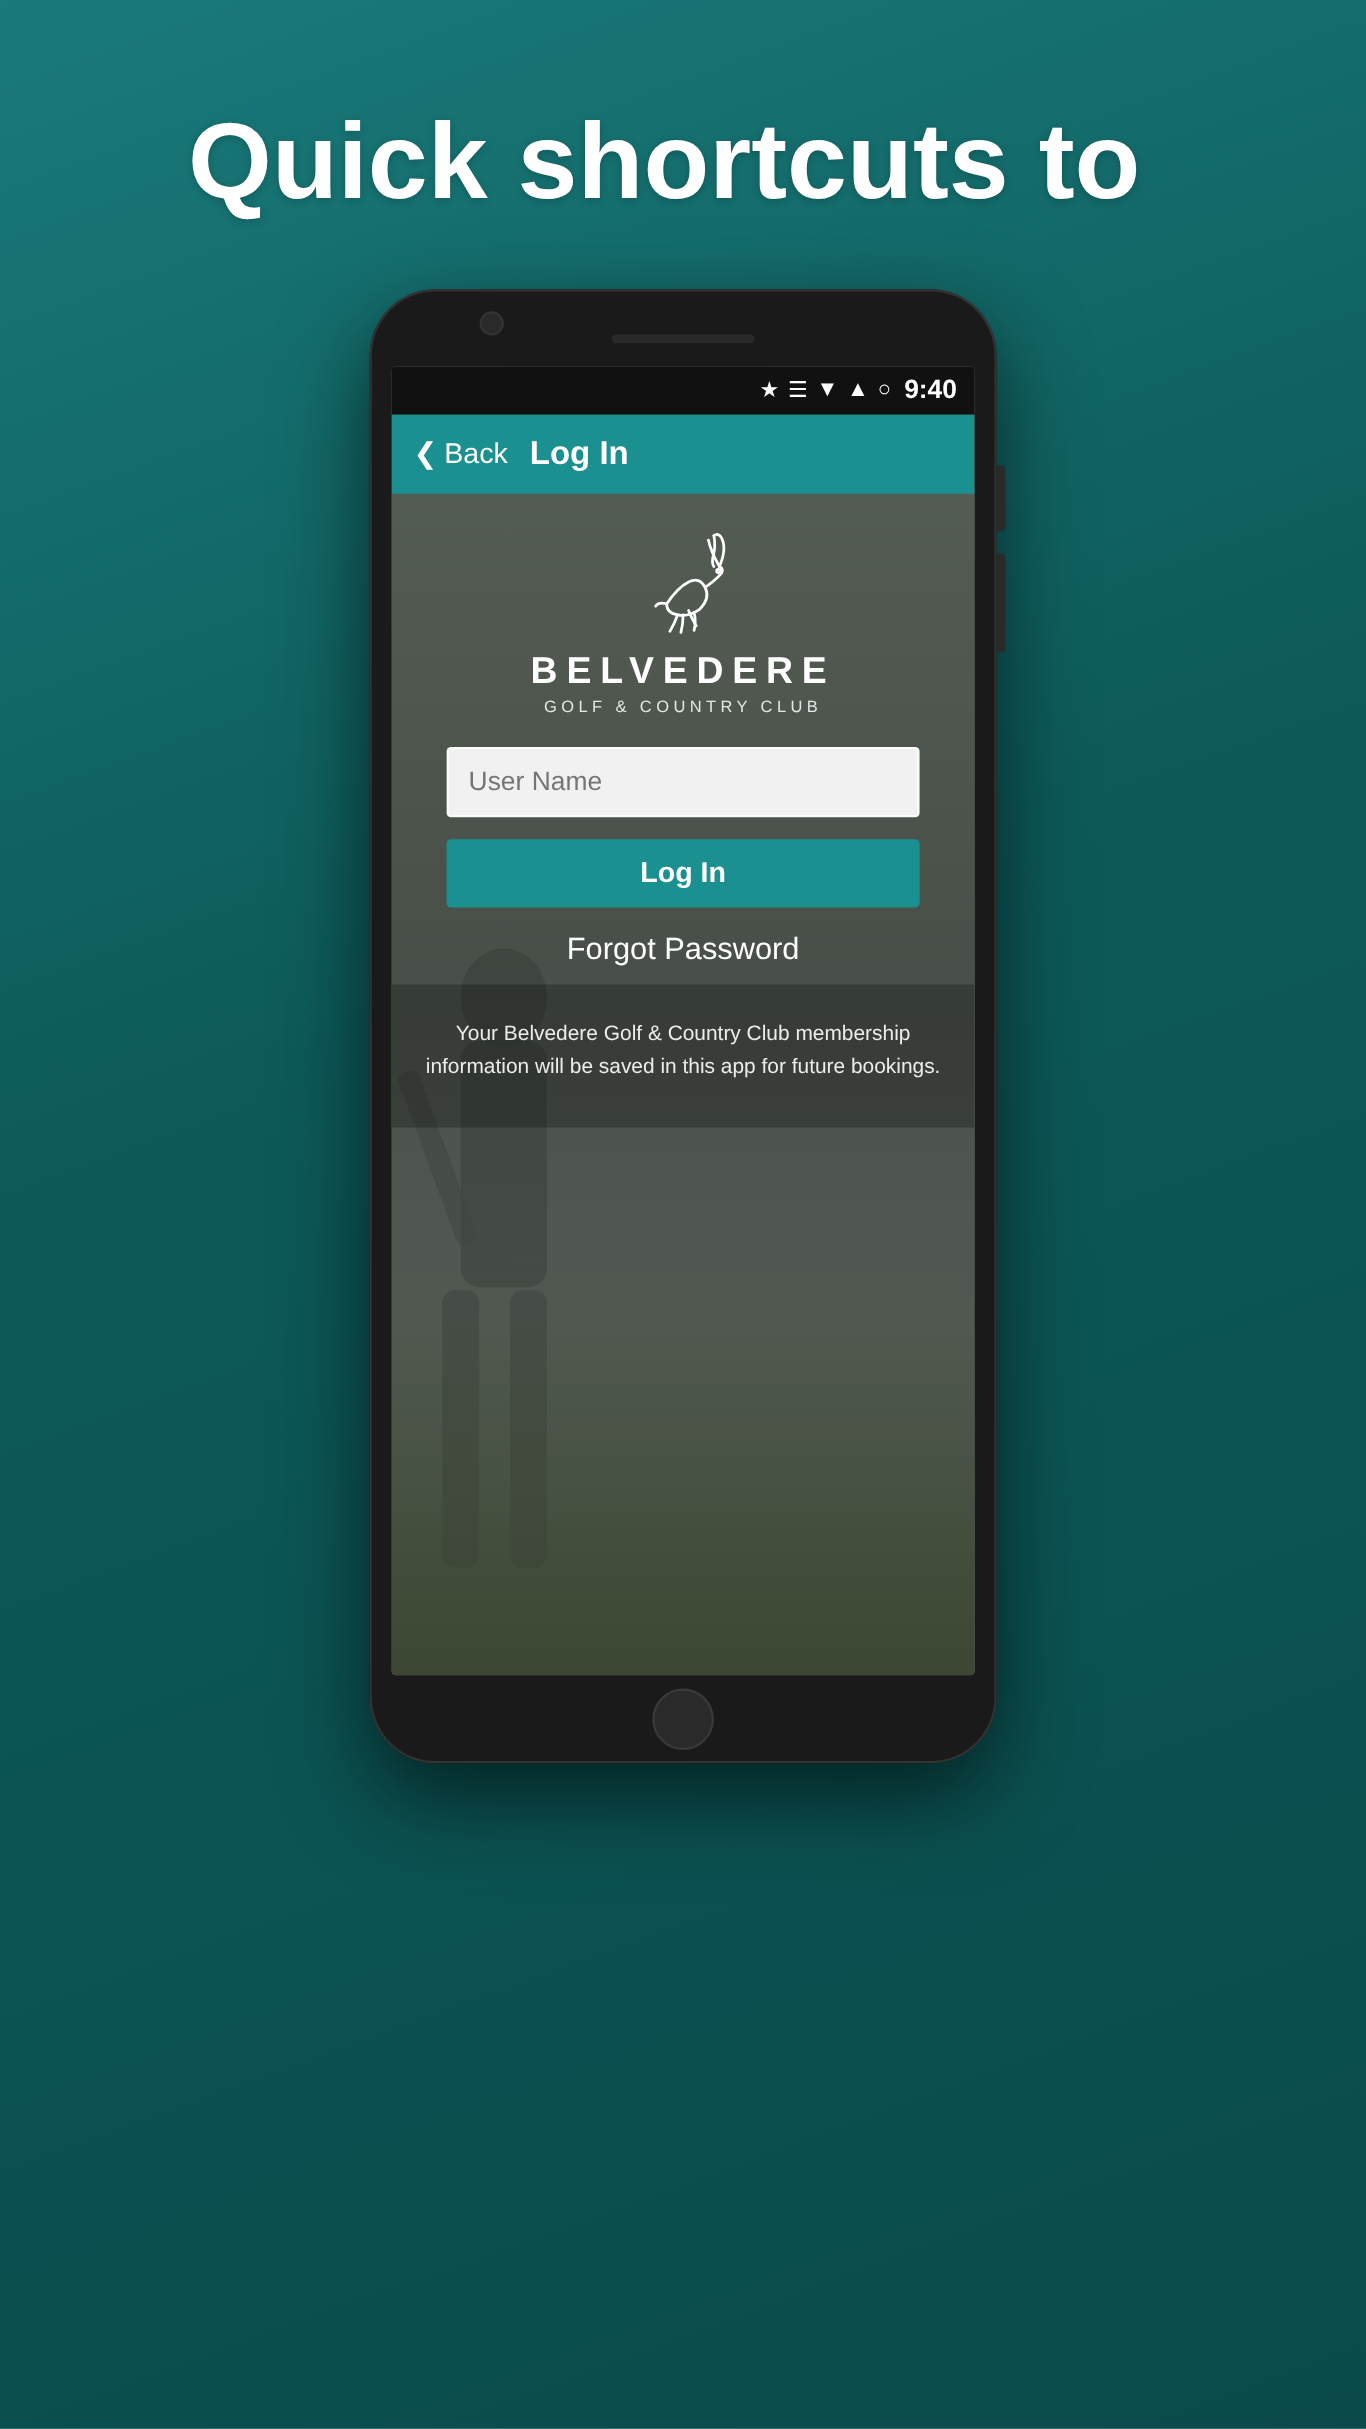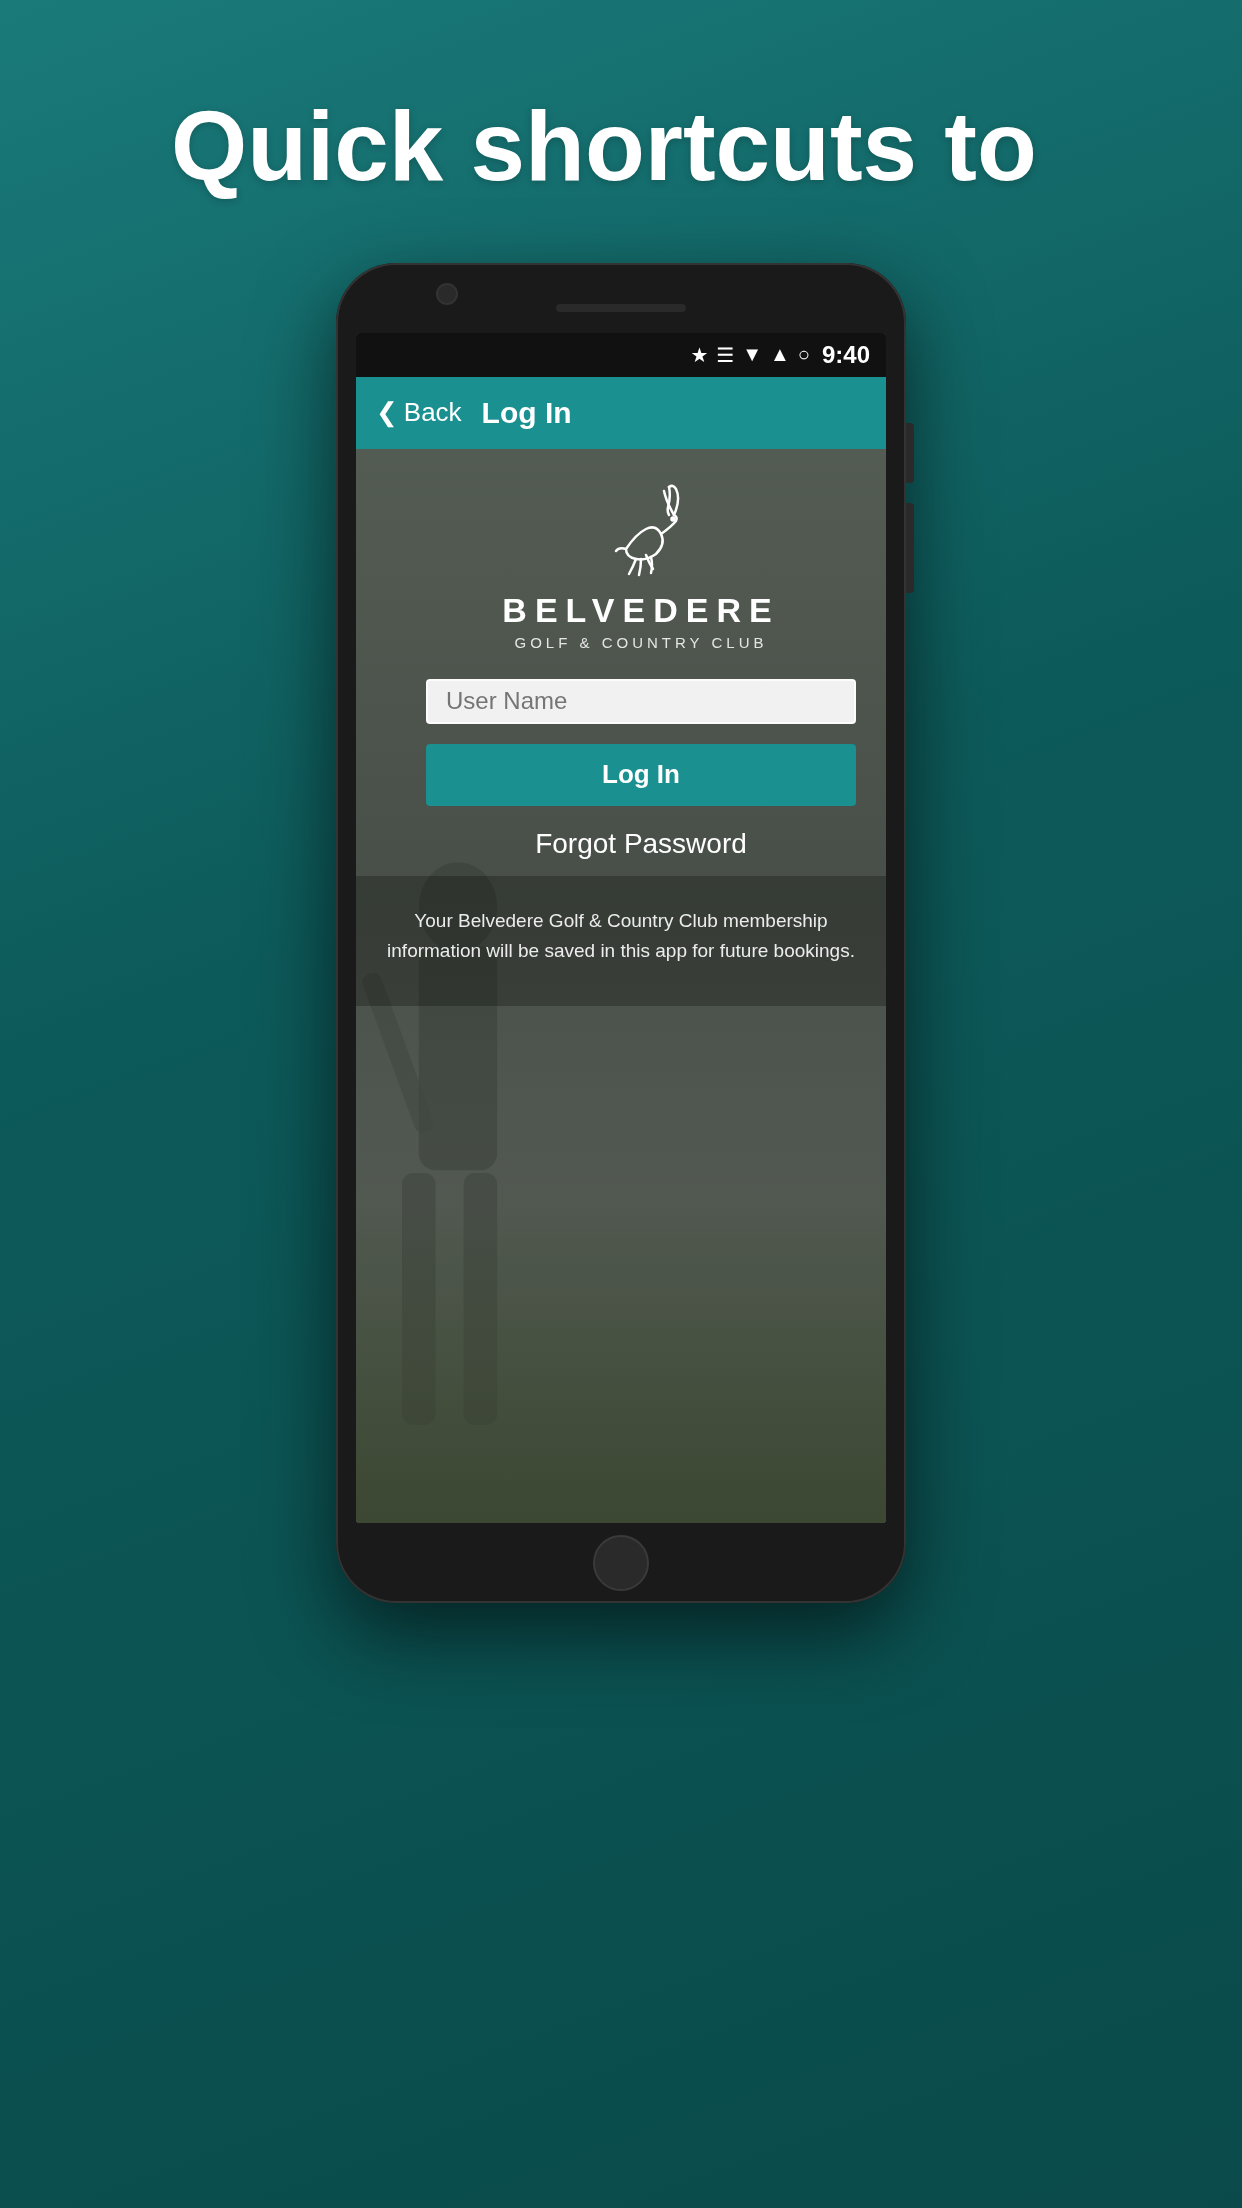--- a/index.html
+++ b/index.html
@@ -137,21 +137,20 @@
     }
 
     
     .screen-content {
       flex: 1;
       background: #666;
       position: relative;
       display: flex;
       flex-direction: column;
       overflow: hidden;
-      align-items: flex-end;
     }
 
     
     .bg-overlay {
       position: absolute;
       top: 0; left: 0; right: 0; bottom: 0;
       background: linear-gradient(180deg, rgba(80,90,80,0.85) 0%, rgba(60,70,60,0.7) 40%, rgba(70,80,70,0.6) 70%, rgba(60,70,50,0.9) 100%);
       z-index: 1;
     }
 
@@ -212,21 +211,21 @@
       color: rgba(255,255,255,0.85);
       font-size: 15px;
       letter-spacing: 4px;
       text-align: center;
       margin-top: 4px;
     }
 
     
     .input-field {
       width: 430px;
-      height: 45px;
+      height: 64px;
       background: rgba(255,255,255,0.92);
       border: 2px solid rgba(255,255,255,0.8);
       border-radius: 4px;
       padding: 0 18px;
       font-size: 24px;
       color: #888;
       margin-bottom: 16px;
       outline: none;
     }
 

